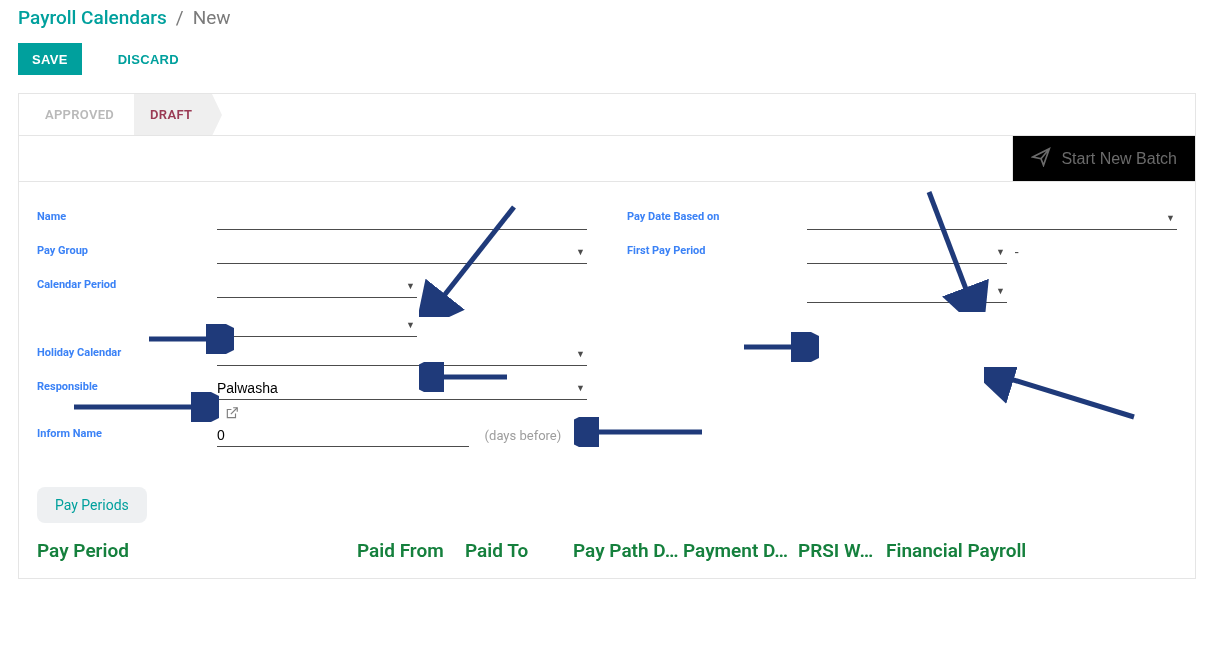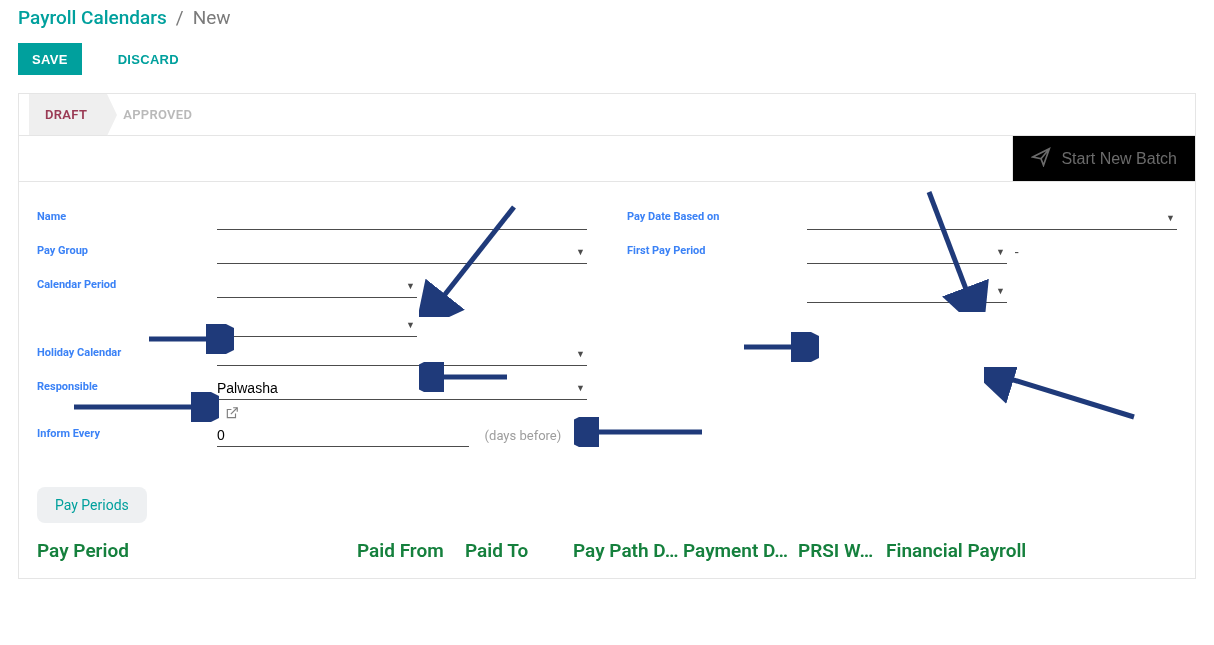--- a/index.html
+++ b/index.html
@@ -66,22 +66,22 @@
   </div>
 
   <div class="btnrow">
     <button class="btn btn-teal">SAVE</button>
     <button class="btn btn-link">DISCARD</button>
   </div>
 
   <div class="sheet-wrap">
     <div class="statusbar">
       <div class="sb-right">
+        <div class="status-arrow status-approved">APPROVED</div>
         <div class="status-arrow status-draft">DRAFT</div>
-        <div class="status-arrow status-approved">APPROVED</div>
       </div>
     </div>
 
     <div class="stat-row">
       <button class="stat-btn">
         <span>
           <svg viewBox="0 0 24 24">
               <path d="M2 12 L22 2 L15 22 L12 14 L2 12 Z M12 14 L22 2"></path>
             </svg>
         </span>
@@ -143,21 +143,21 @@
               <span class="extlink">
                 <svg width="14" height="14" viewBox="0 0 24 24" fill="none" stroke="#808080" stroke-width="2">
                     <path d="M14 3h7v7"></path>
                     <path d="M10 14 L21 3"></path>
                     <path d="M18 13v7H4V6h7"></path>
                   </svg>
               </span>
             </div>
           </div>
           <div class="frow">
-            <div class="flabel">Inform Every</div>
+            <div class="flabel">Inform Name</div>
             <div class="fctrl">
               <input class="u-input" style="width: 68%;" value="0">
               <span class="hint">(days before)</span>
             </div>
           </div>
         </div>
 
         <div class="col">
           <div class="frow">
             <div class="flabel">Pay Date Based on</div>

